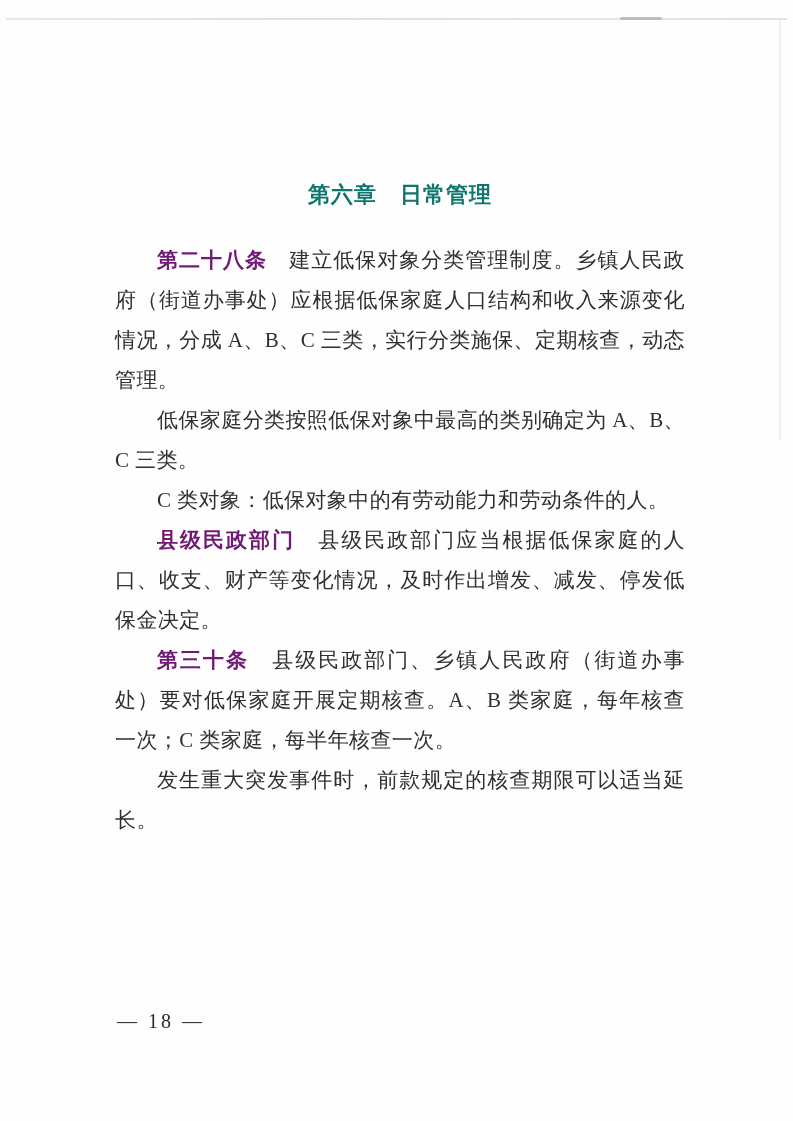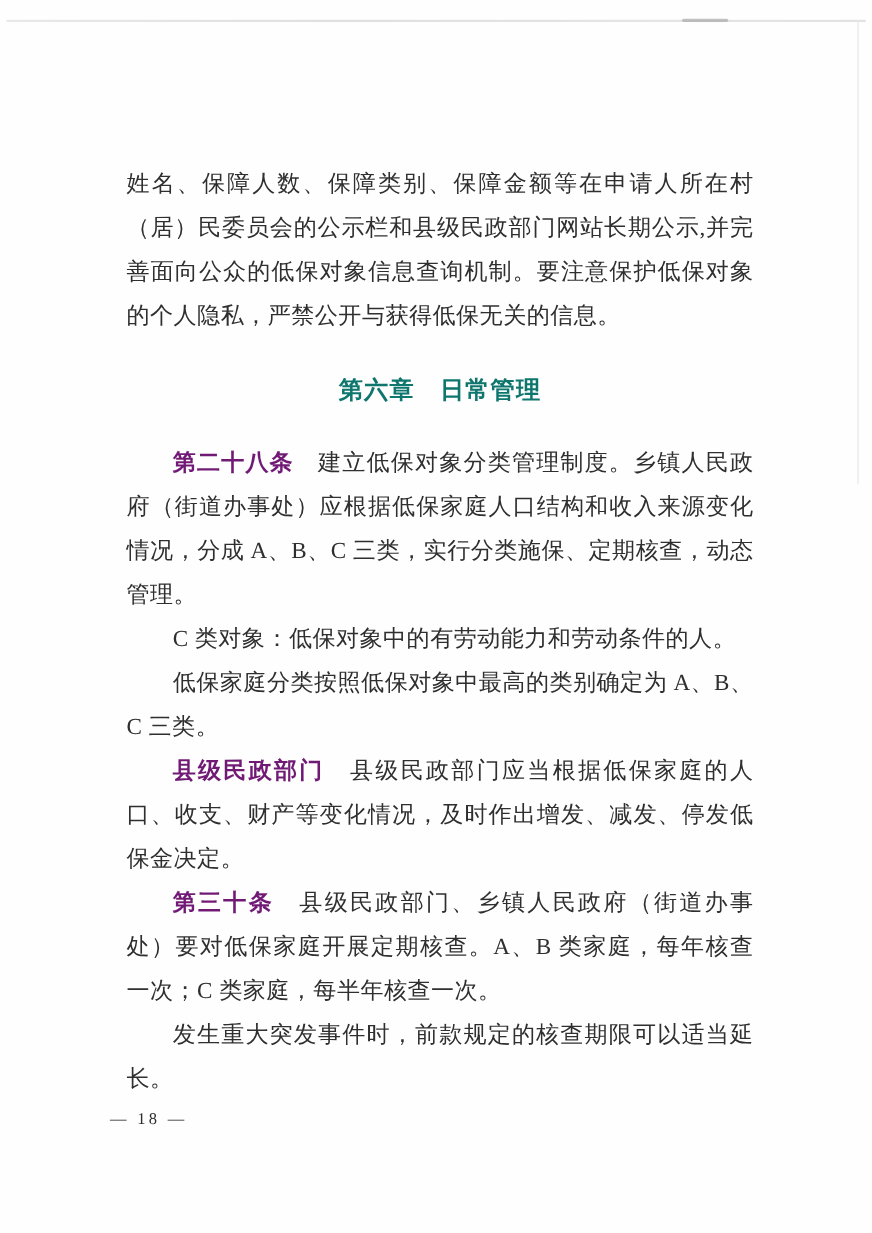--- a/index.html
+++ b/index.html
@@ -70,50 +70,49 @@
     font-size: 22px;
     line-height: 40px;
     text-align: center;
     font-weight: bold;
     letter-spacing: 1px;
     color: #0f766e;
     font-family: "Liberation Sans", "DejaVu Sans", sans-serif;
   }
   .pagenum {
     position: absolute;
-    left: 100px;
+    left: 117px;
     top: 1010px;
-    font-size: 15px;
+    font-size: 20px;
     letter-spacing: 3px;
     color: #2c2c2c;
   }
 </style>
 </head>
 <body>
 
 <div class="page">
 
   <div class="scan-top-line">
     <span class="smudge"></span>
   </div>
   <div class="scan-right-edge"></div>
 
   <main class="content">
 
-    <p class="par"><span>姓名、保障人数、保障类别、保障金额等在申请人所在村（居）民委员会的公示栏和县级民政部门网站长期公示,并完善面向公众的低保对象信息查询机制。要注意保护低保对象的个人隐私，严禁公开与获得低保无关的信息。</span></p>
 
     <h2 class="chapter">第六章　日常管理</h2>
 
     <p class="par indent"><b class="artno">第二十八条</b><span>　建立低保对象分类管理制度。乡镇人民政府（街道办事处）应根据低保家庭人口结构和收入来源变化情况，分成 A、B、C 三类，实行分类施保、定期核查，动态管理。</span></p>
 
 
 
+    <p class="par indent"><span>低保家庭分类按照低保对象中最高的类别确定为 A、B、C 三类。</span></p>
+
     <p class="par indent"><span>C 类对象：低保对象中的有劳动能力和劳动条件的人。</span></p>
-
-    <p class="par indent"><span>低保家庭分类按照低保对象中最高的类别确定为 A、B、C 三类。</span></p>
 
     <p class="par indent"><b class="artno">县级民政部门</b><span>　县级民政部门应当根据低保家庭的人口、收支、财产等变化情况，及时作出增发、减发、停发低保金决定。</span></p>
 
     <p class="par indent"><b class="artno">第三十条</b><span>　县级民政部门、乡镇人民政府（街道办事处）要对低保家庭开展定期核查。A、B 类家庭，每年核查一次；C 类家庭，每半年核查一次。</span></p>
 
     <p class="par indent"><span>发生重大突发事件时，前款规定的核查期限可以适当延长。</span></p>
 
   </main>
 
   <footer class="pagenum">— 18 —</footer>

